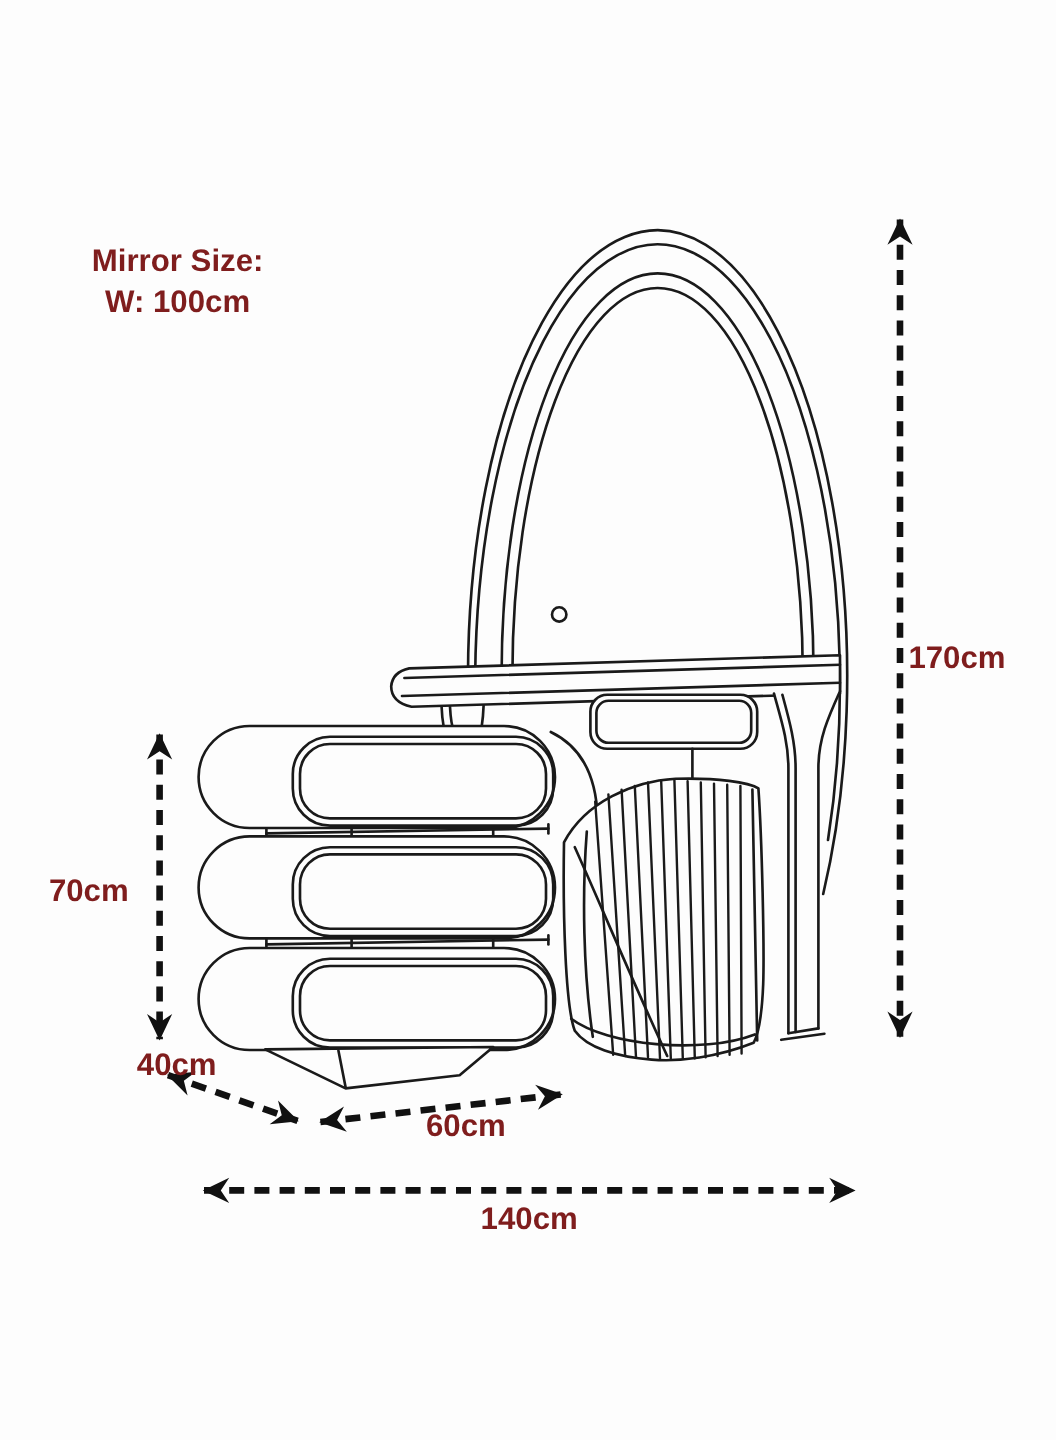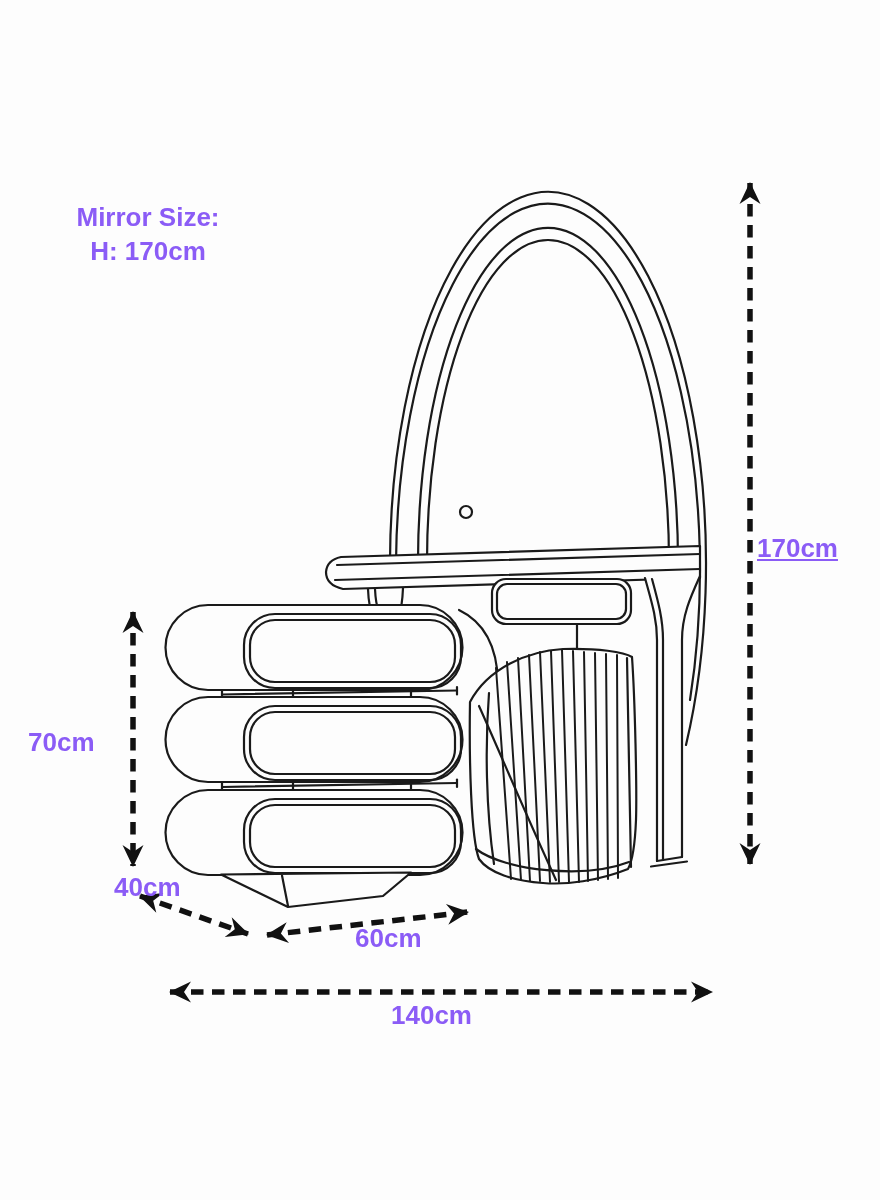--- a/index.html
+++ b/index.html
@@ -4,28 +4,28 @@
 <style>
   html,body{margin:0;padding:0;}
   #canvas{
     position:relative;width:880px;height:1200px;
     background:#fdfdfd;overflow:hidden;
     font-family:"Liberation Sans",sans-serif;
   }
   #art{position:absolute;left:0;top:0;}
   .lbl{
     position:absolute;font-weight:700;font-size:26px;line-height:30px;
-    color:#8b5cf6;white-space:nowrap;
+    color:#7f1d1d;white-space:nowrap;
   }
   #mirrorSize{left:50px;top:200px;width:196px;text-align:center;line-height:34px;white-space:normal;}
-  #dim170{left:757px;top:533px;text-decoration:underline;}
-  #dim70{left:28px;top:727px;width:92px;text-align:left;}
+  #dim170{left:757px;top:533px;}
+  #dim70{left:28px;top:727px;width:92px;text-align:center;}
   #dim40{left:114px;top:872px;}
   #dim60{left:355px;top:923px;}
-  #dim140{left:391px;top:1000px;width:100px;text-align:left;}
+  #dim140{left:391px;top:1000px;width:100px;text-align:center;}
 </style>
 </head>
 <body>
 
 <div id="canvas">
 
   <svg id="art" width="880" height="1200" viewBox="0 0 880 1200" fill="none" stroke="#1a1a1a" stroke-width="2.2" stroke-linecap="round" stroke-linejoin="round">
     <defs>
       <marker id="ah" markerUnits="userSpaceOnUse" markerWidth="28" markerHeight="28" viewBox="0 0 28 28" refX="24" refY="14" orient="auto-start-reverse">
         <path d="M3 3.5 L25 14 L3 24.5 L10 14 Z" fill="#111" stroke="none"></path>
@@ -124,21 +124,21 @@
       <path d="M750 183 L750 864" marker-start="url(#ah)" marker-end="url(#ah)"></path>
       <path d="M133 612 L133 866" marker-start="url(#ah)" marker-end="url(#ah)"></path>
       <path d="M140 896 L248 934" marker-start="url(#ah)" marker-end="url(#ah)"></path>
       <path d="M267 935 L468 912" marker-start="url(#ah)" marker-end="url(#ah)"></path>
       <path d="M170 992 L712 992" marker-start="url(#ah)" marker-end="url(#ah)"></path>
     </g>
   </svg>
 
   <div id="mirrorSize" class="lbl">
     <div>Mirror Size:</div>
-    <div>H: 170cm</div>
+    <div>W: 100cm</div>
   </div>
 
   <div id="dim170" class="lbl">170cm</div>
   <div id="dim70" class="lbl">70cm</div>
   <div id="dim40" class="lbl">40cm</div>
   <div id="dim60" class="lbl">60cm</div>
   <div id="dim140" class="lbl">140cm</div>
 </div>
 
 </body></html>

